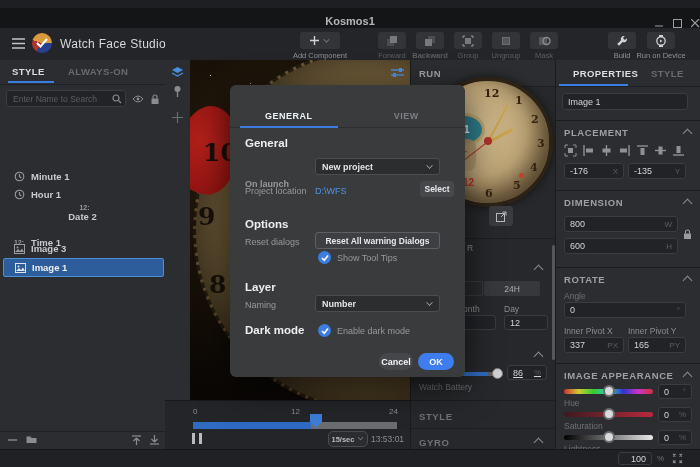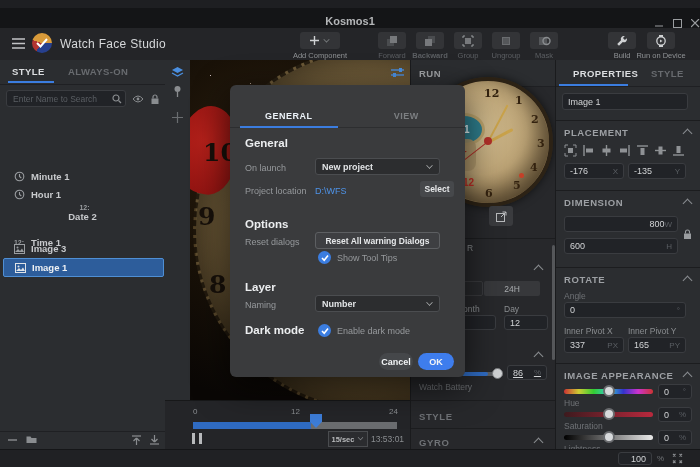--- a/index.html
+++ b/index.html
@@ -60,21 +60,21 @@
           border-radius:52% 60% 45% 55%;transform:rotate(12deg);}
   .dialnum{position:absolute;font-family:"DejaVu Serif",serif;font-size:25px;color:#17100a;font-weight:bold;}
   .timeline{position:absolute;left:165px;top:400px;width:245px;height:49px;background:#242528;border-top:1px solid #171819;}
   .tick{position:absolute;top:6px;font-size:8px;color:#8a8d90;}
   .tl-track{position:absolute;left:28px;top:21px;width:204px;height:7px;background:#6b6d70;}
   .tl-fill{position:absolute;left:0;top:0;height:7px;width:58%;background:#2f6bc2;}
   .tl-marker{position:absolute;left:145px;top:13px;width:12px;height:14px;background:#3d7dd8;
              clip-path:polygon(0 0,100% 0,100% 55%,50% 100%,0 55%);}
   .pause{position:absolute;left:27px;top:32px;width:10px;height:11px;display:flex;justify-content:space-between;}
   .pause i{width:3px;height:11px;background:#b8babc;}
-  .rate{position:absolute;left:163px;top:30px;width:38px;height:14px;border:1px solid #4a4c4f;border-radius:0;
+  .rate{position:absolute;left:163px;top:30px;width:38px;height:14px;border:1px solid #4a4c4f;border-radius:5px;
         display:flex;align-items:center;justify-content:center;gap:3px;font-size:7.5px;font-weight:bold;color:#b8babc;background:#2b2c2f;}
   .tl-time{position:absolute;left:206px;top:33px;font-size:8.5px;color:#8a8d90;}
   
   .runpanel{position:absolute;left:410px;top:60px;width:145px;height:389px;background:#27282b;border-left:1px solid #1a1b1d;overflow:hidden;}
   .run-head{position:absolute;left:0;top:0;width:100%;height:26px;background:#2b2d30;border-bottom:1px solid #1f2023;}
   .run-title{position:absolute;left:8px;top:8px;font-size:9.5px;font-weight:bold;color:#9fa2a5;letter-spacing:.5px;}
   .preview{position:absolute;left:12px;top:17px;width:130px;height:130px;border-radius:50%;
            background:radial-gradient(circle at 45% 40%,#cdb88c 0%,#bda476 45%,#93784e 80%,#6e5733 100%);
            border:4px solid #2c2215;box-sizing:border-box;box-shadow:inset -10px -8px 22px rgba(0,0,0,.45),0 0 10px rgba(0,0,0,.6);}
   .pnum{position:absolute;font-family:"DejaVu Serif",serif;font-size:11px;font-weight:bold;color:#33220f;}
@@ -493,21 +493,21 @@
         <span class="u">X</span>
       </div>
     <div class="fld" style="position:absolute;left:72px;top:103px;width:58px;height:16px;">
       <span>-135</span>
         <span class="u">Y</span>
       </div>
     <div class="divider" style="left:0;top:130px;width:145px;"></div>
 
     <div class="sh abs" style="left:8px;top:137px;">DIMENSION</div>
     <div class="caret up abs" style="left:128px;top:140px;"></div>
-    <div class="fld" style="position:absolute;left:8px;top:156px;width:114px;height:16px;justify-content:flex-end;">
+    <div class="fld" style="position:absolute;left:8px;top:156px;width:114px;height:16px;">
       <span>800</span>
         <span class="u">W</span>
       </div>
     <div class="fld" style="position:absolute;left:8px;top:178px;width:114px;height:16px;">
       <span>600</span>
         <span class="u">H</span>
       </div>
     <div class="abs" style="left:127px;top:169px;">
       <svg width="9" height="11">
           <rect x="1" y="4.5" width="7" height="5.5" fill="#9a9da0"></rect>
@@ -578,21 +578,21 @@
       </div>
   </div>
 
   <div class="dialog">
     <div class="dlg-tabs">
       <div class="dlg-tab active">GENERAL</div>
       <div class="dlg-tab">VIEW</div>
     </div>
 
     <div class="dlg-h" style="top:52px;">General</div>
-    <span class="dlg-lbl" style="top:78px;">On launch</span>
+    <span class="dlg-lbl" style="top:94px;font-weight:bold;">On launch</span>
     <div class="dlg-select" style="top:73px;">
       <span>New project</span>
       <div class="caret down" style="transform:scale(.65) rotate(-135deg);border-color:#b8babc;"></div>
     </div>
     <span class="dlg-lbl" style="top:101px;">Project location</span>
     <span class="abs" style="left:85px;top:101px;font-size:9px;color:var(--link,#4e93e8);">D:\WFS</span>
     <div class="abs" style="left:190px;top:96px;width:34px;height:16px;background:#46484b;border-radius:3px;display:flex;align-items:center;justify-content:center;font-size:8.5px;font-weight:bold;color:#e6e8ea;">
       <span>Select</span>
       </div>
 

